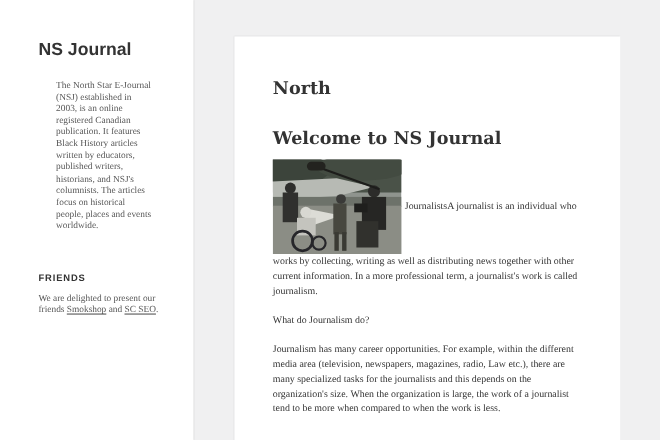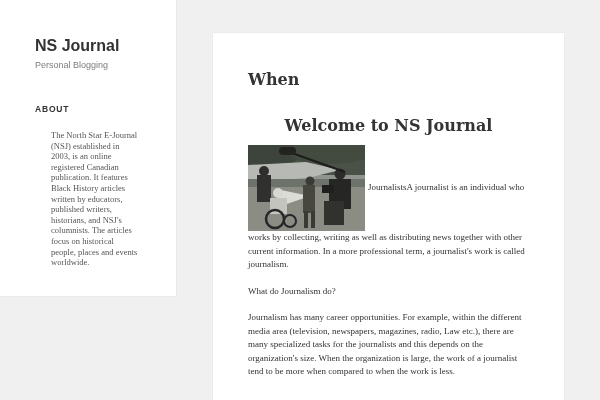--- a/index.html
+++ b/index.html
@@ -7,21 +7,21 @@
     width:600px; height:400px;
     background:#f0f0f1;
     position:relative;
     overflow:hidden;
     font-family:"Liberation Serif", serif;
   }
 
   
   .sidebar {
     position:absolute; left:0; top:0;
-    width:176px; height:296px;
+    width:176px; height:400px;
     background:#ffffff;
     box-sizing:border-box;
     padding:36px 20px 0 35px;
     box-shadow:0 0 1px rgba(0,0,0,.15);
   }
   .site-title {
     font-family:"Liberation Sans", sans-serif;
     font-weight:700; font-size:16px; line-height:20px;
     color:#333333; margin:0;
   }
@@ -55,21 +55,21 @@
     box-shadow:0 0 1px rgba(0,0,0,.12);
   }
   .page-title {
     font-family:"DejaVu Serif", serif;
     font-weight:700; font-size:16px; line-height:20px;
     color:#333333; margin:0;
   }
   .post-title {
     font-family:"DejaVu Serif", serif;
     font-weight:700; font-size:16px; line-height:20px;
-    color:#333333; margin:26px 0 0 0;text-align:center;
+    color:#333333; margin:26px 0 0 0;
   }
   .entry { margin-top:9px; }
   .entry p {
     font-family:"Liberation Serif", serif;
     font-size:9px; line-height:13.5px;
     color:#333333;
     margin:0 0 13px 0;
   }
   .post-image {
     display:inline-block;
@@ -77,33 +77,37 @@
     vertical-align:middle;
     margin-right:3px;
   }
   .post-image svg { display:block; width:117px; height:86px; }
 </style>
 </head>
 <body>
 
 <aside class="sidebar">
   <h1 class="site-title">NS Journal</h1>
-  <div class="site-tagline">Personal Blogging</div>
 
   <section class="widget widget-about">
-    <h2 class="widget-title">ABOUT</h2>
     <div class="widget-text">
       <div class="wpara">The North Star E-Journal (NSJ) established in 2003, is an online registered Canadian publication. It features Black History articles written by educators, published writers, historians, and NSJ's columnists. The articles focus on historical people, places and events worldwide.</div>
     </div>
   </section>
 
+  <section class="widget widget-friends">
+    <h2 class="widget-title">FRIENDS</h2>
+    <div class="widget-text">
+      <span>We are delighted to present our friends </span><a class="side-link">Smokshop</a><span> and </span><a class="side-link">SC SEO</a><span>.</span>
+    </div>
+  </section>
 </aside>
 
 <main class="content-card">
-  <h1 class="page-title">When</h1>
+  <h1 class="page-title">North</h1>
   <h2 class="post-title">Welcome to NS Journal</h2>
 
   <div class="entry">
     <p>
       <span class="post-image" aria-label="journalists-filming-outdoors-photo">
         <svg viewBox="0 0 117 86" xmlns="http://www.w3.org/2000/svg">
           <rect width="117" height="86" fill="#8f948e"></rect>
           <rect width="117" height="30" fill="#4a5248"></rect>
           <ellipse cx="20" cy="9" rx="32" ry="14" fill="#3c443b"></ellipse>
           <ellipse cx="82" cy="7" rx="42" ry="12" fill="#434b41"></ellipse>

